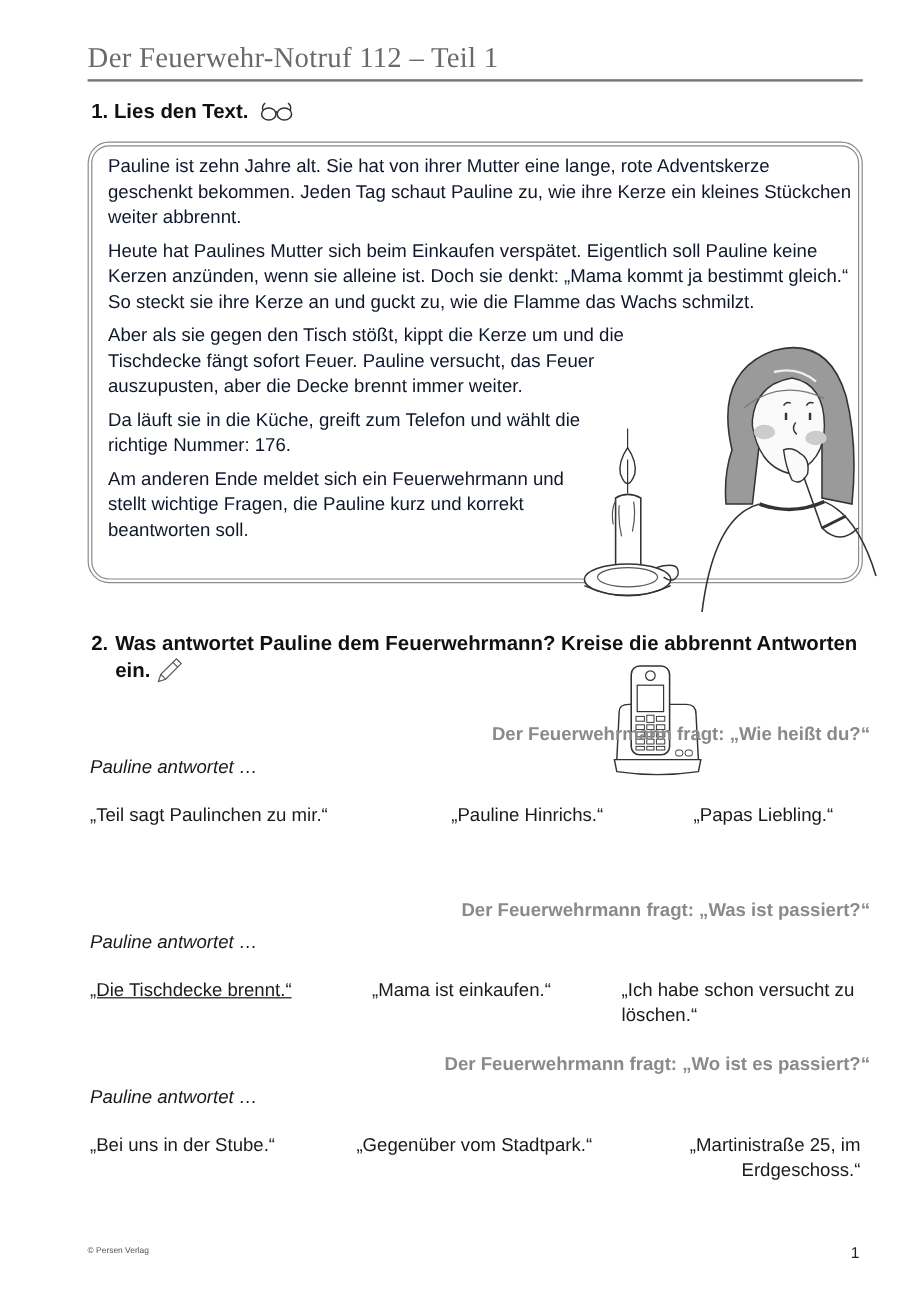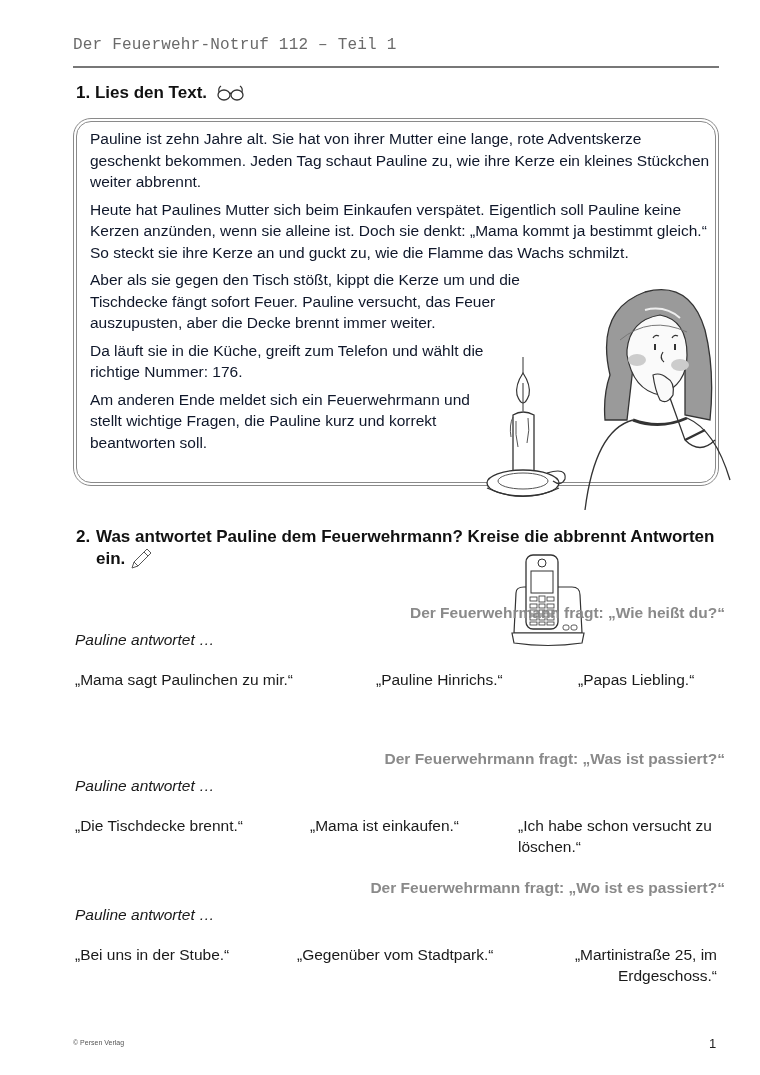--- a/index.html
+++ b/index.html
@@ -1,18 +1,18 @@
 <!DOCTYPE html>
 <html><head>
 <meta charset="utf-8">
 <style>
   html, body { margin: 0; padding: 0; background: #ffffff; }
   body { width: 760px; height: 1075px; position: relative; overflow: hidden; font-family: "Liberation Sans", sans-serif; color: #1a1a1a; }
 
-  .title { position: absolute; left: 73px; top: 36px; font-family: Liberation Mono, monospace; font-size: 16px; color: #6a6a6a; letter-spacing: 0.2px; font-weight: normal; }
+  .title { position: absolute; left: 73px; top: 36px; font-family: Liberation Serif, serif; font-size: 24px; color: #6a6a6a; letter-spacing: 0.2px; font-weight: normal; }
   .title-rule { position: absolute; left: 73px; top: 66px; width: 646px; height: 2px; background: #777; }
 
   .task-heading { position: absolute; font-size: 17px; font-weight: bold; color: #111; }
   .task1 { left: 76px; top: 83px; }
   .task2 { left: 76px; top: 526px; width: 650px; line-height: 22px; }
   .task2 .num { display: inline-block; width: 20px; }
   .task2 .cont { padding-left: 20px; }
 
   .icon-glasses { display: inline-block; vertical-align: -3px; margin-left: 4px; }
   .icon-pencil { display: inline-block; vertical-align: -6px; margin-left: 4px; }
@@ -139,31 +139,31 @@
       <rect x="55" y="72" width="6" height="5" rx="2"></rect>
         <rect x="63" y="72" width="6" height="5" rx="2"></rect>
     </g>
   </svg>
 </div>
 
 <div class="question-block" style="top:604px;">
   <div class="q-label">Der Feuerwehrmann fragt: „Wie heißt du?“</div>
   <div class="q-answer-lead">Pauline antwortet …</div>
   <div class="answers">
-    <span class="answer" style="left:0;">„Mama sagt Paulinchen zu mir.“</span>
+    <span class="answer" style="left:0;">„Teil sagt Paulinchen zu mir.“</span>
     <span class="answer" style="left:301px;">„Pauline Hinrichs.“</span>
     <span class="answer" style="left:503px;">„Papas Liebling.“</span>
   </div>
 </div>
 
 <div class="question-block" style="top:733px;margin-top:17px;">
   <div class="q-label">Der Feuerwehrmann fragt: „Was ist passiert?“</div>
   <div class="q-answer-lead">Pauline antwortet …</div>
   <div class="answers">
-    <span class="answer" style="left:0;">„Die Tischdecke brennt.“</span>
+    <span class="answer" style="left:0;text-decoration:underline;">„Die Tischdecke brennt.“</span>
     <span class="answer" style="left:235px;">„Mama ist einkaufen.“</span>
     <span class="answer" style="left:443px; width:200px;">„Ich habe schon versucht zu löschen.“</span>
   </div>
 </div>
 
 <div class="question-block" style="top:879px;">
   <div class="q-label">Der Feuerwehrmann fragt: „Wo ist es passiert?“</div>
   <div class="q-answer-lead">Pauline antwortet …</div>
   <div class="answers">
     <span class="answer" style="left:0;">„Bei uns in der Stube.“</span>

